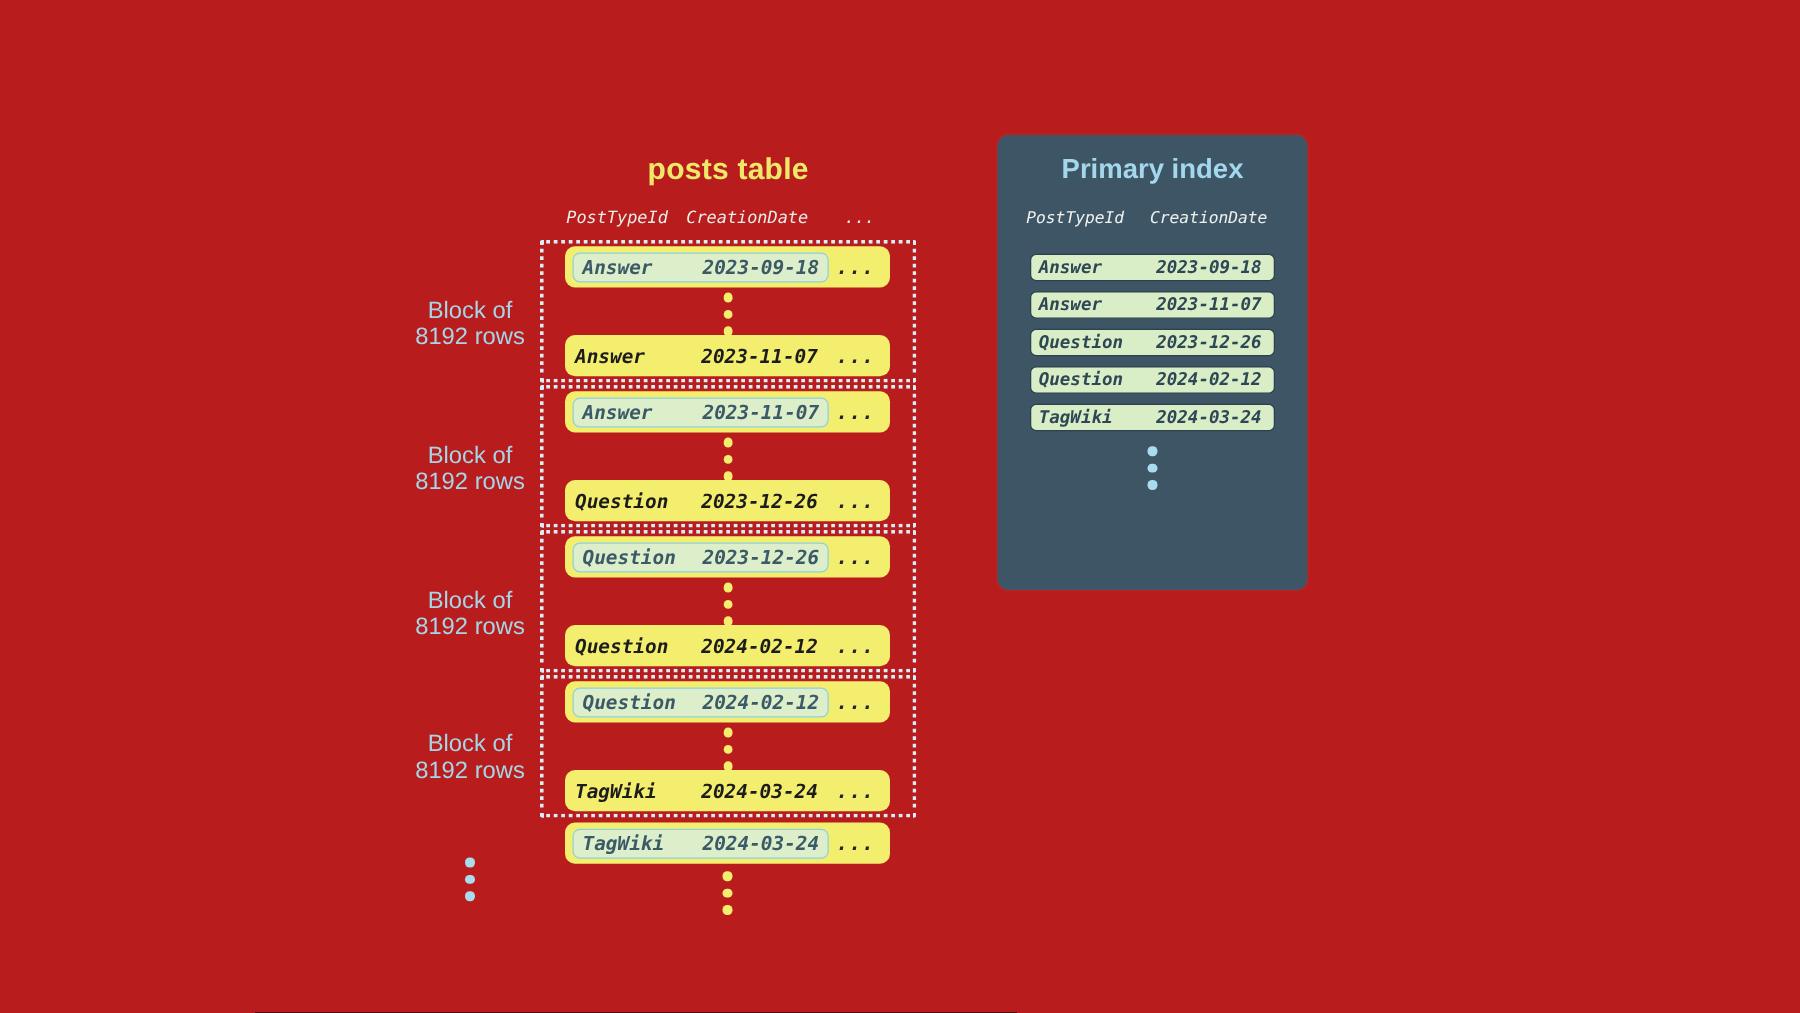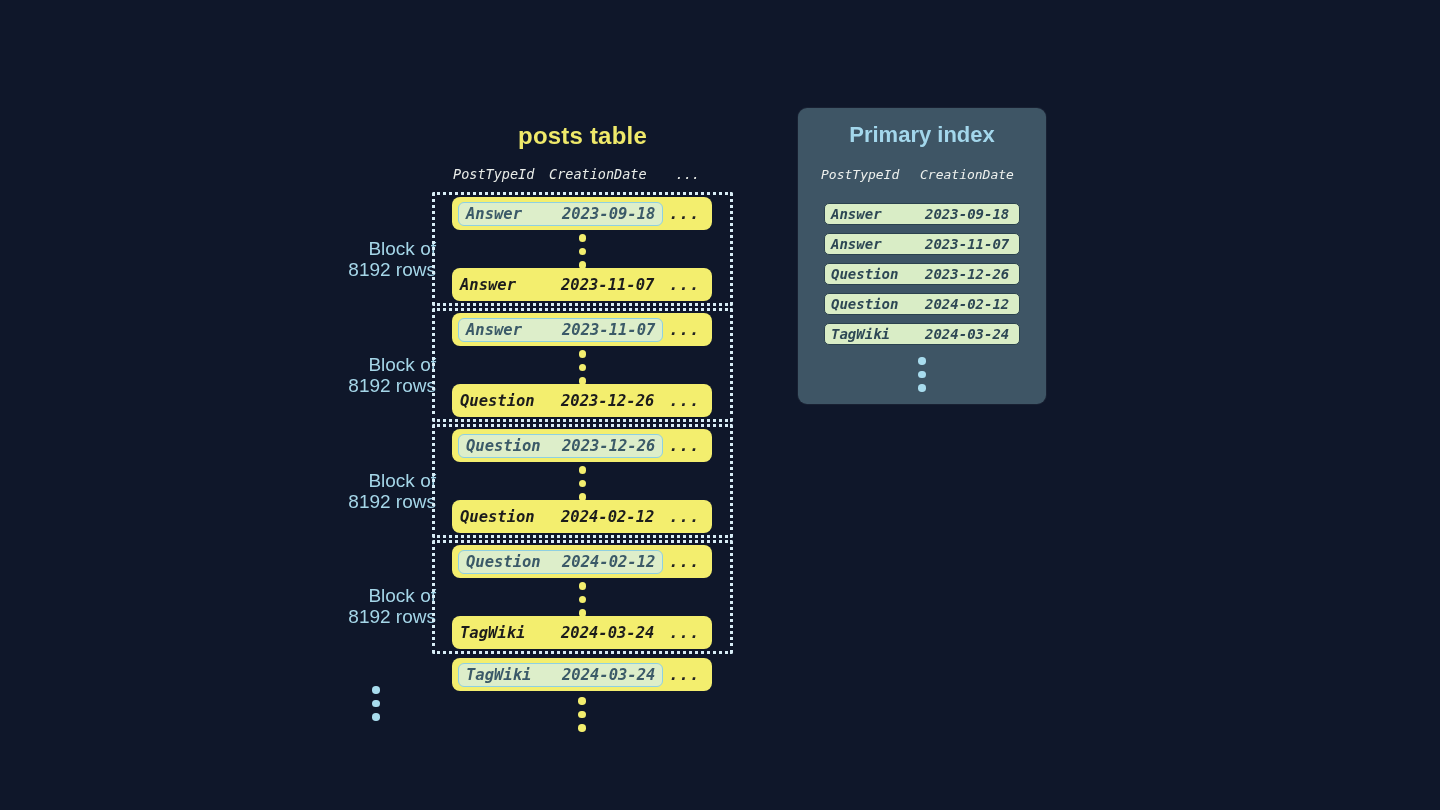--- a/index.html
+++ b/index.html
@@ -1,21 +1,21 @@
 <!DOCTYPE html>
 <html><head>
 <meta charset="utf-8">
 <style>
   * { margin: 0; padding: 0; box-sizing: border-box; }
   html, body { background: #050505; }
   .stage {
     position: relative;
     width: 1440px;
     height: 810px;
-    background: #0f172a;
+    background: #b91c1c;
     overflow: hidden;
     font-family: "Liberation Sans", sans-serif;
   }
   .mono { font-family: "DejaVu Sans Mono", monospace; font-style: italic; }
 
   
   .posts-title {
     position: absolute;
     left: 432px; top: 122px; width: 301px;
     text-align: center;
@@ -78,21 +78,21 @@
     border: 1.5px solid #8ed0e2;
     border-radius: 6px;
     padding: 2px 7px;
     color: #3b5a68;
   }
   .hl-pill .cell-type { width: 96px; padding-left: 0; }
 
   .block-label {
     position: absolute;
     left: 316px; width: 120px;
-    text-align: right;
+    text-align: center;
     color: #a5d6e8;
     font-size: 19px;
     line-height: 21px;
     font-weight: 400;
   }
   .label-1 { top: 238px; }
   .label-2 { top: 354px; }
   .label-3 { top: 470px; }
   .label-4 { top: 585px; }
 
@@ -113,21 +113,21 @@
   .block .vdots {
     position: absolute;
     top: 39px; left: 0; right: 0;
   }
   .vdots-bottom-center { position: absolute; left: 578px; top: 697px; }
   .vdots-bottom-left   { position: absolute; left: 372px; top: 686px; }
 
   
   .panel {
     position: absolute;
-    left: 798px; top: 108px; width: 248px; height: 296px;
+    left: 798px; top: 108px; width: 248px; height: 364px;
     background: #3e5565;
     border-radius: 9px;
     box-shadow: 0 0 0 1px rgba(255,255,255,0.04);
   }
   .panel-title {
     position: absolute;
     top: 14px; left: 0; width: 100%;
     text-align: center;
     color: #a3d7ec;
     font-size: 22px;

